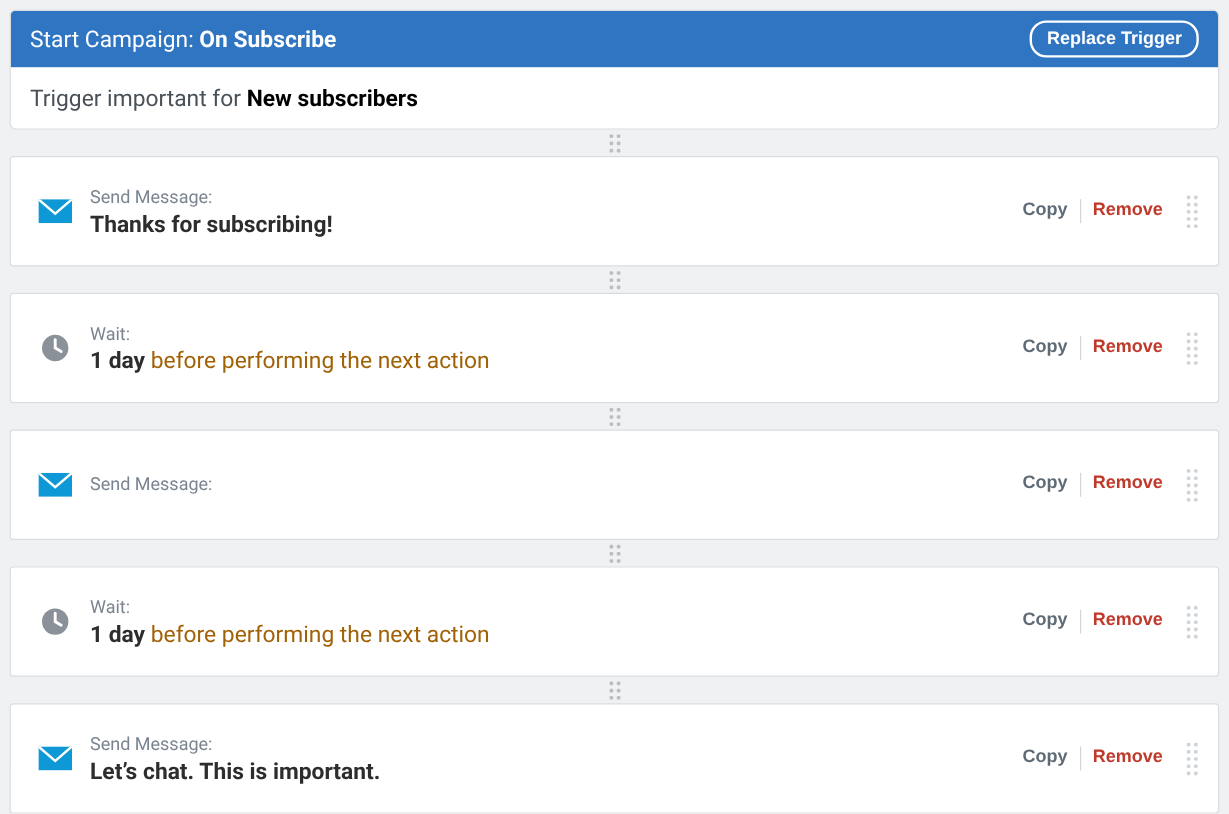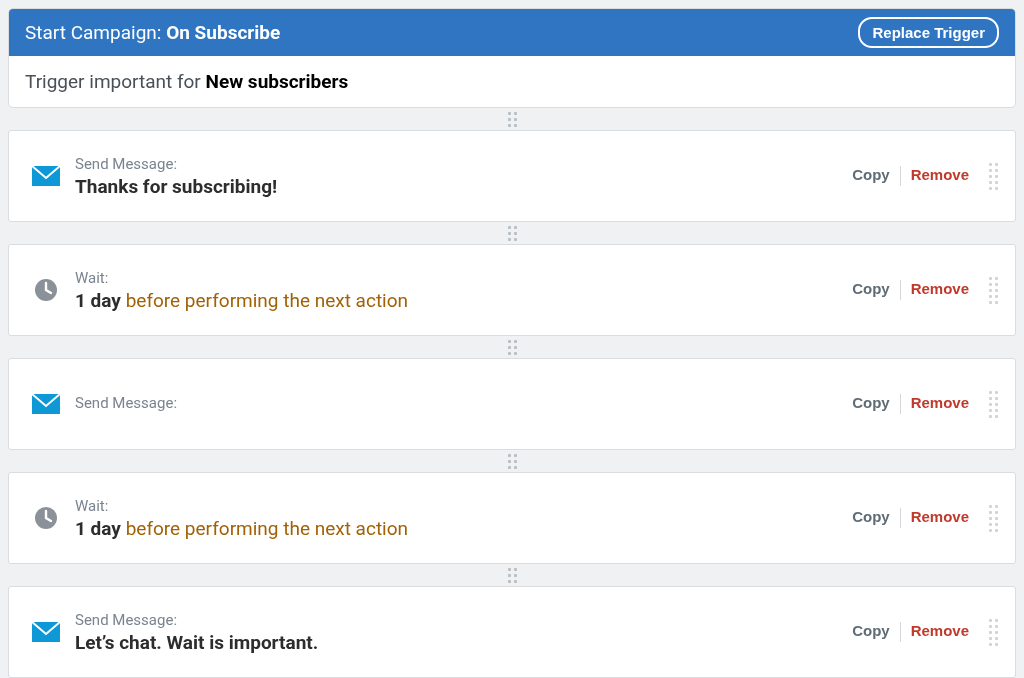--- a/index.html
+++ b/index.html
@@ -348,21 +348,21 @@
 
   <svg class="envelope-svg" viewBox="0 0 28 20">
     <rect x="0" y="0" width="28" height="20" fill="#0e99d6"></rect>
     <polyline points="0,0 14,12 28,0" fill="none" stroke="#ffffff" stroke-width="2"></polyline>
   </svg>
 
     </div>
     <div class="step-body">
       <div class="step-label">Send Message:</div>
       <div class="step-content">
-        <span class="emph">Let’s chat. Wait is important.</span><span class="rest"></span>
+        <span class="emph">Let’s chat. This is important.</span><span class="rest"></span>
       </div>
     </div>
     <div class="step-actions">
       <button class="action-copy">Copy</button>
       <div class="action-divider"></div>
       <button class="action-remove">Remove</button>
     </div>
     <div class="drag-handle">
           <i></i>
           <i></i>

